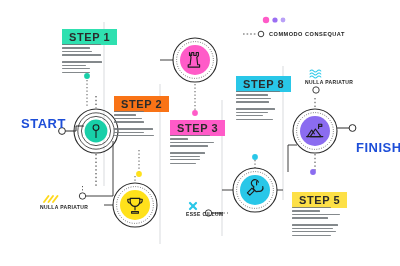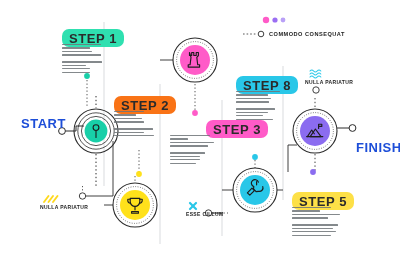--- a/index.html
+++ b/index.html
@@ -11,28 +11,27 @@
     position:relative;
   }
   .stage{position:absolute;left:0;top:0;width:400px;height:266px;}
   .layer{position:absolute;left:0;top:0;width:400px;height:266px;}
   svg{display:block;}
 
   
   .chip{
     position:absolute;
     font-weight:bold;
-    font-size:13px;
+    font-size:11px;
     letter-spacing:0.6px;
     color:#2b2b2b;
     padding:2.5px 7px 2.5px 7px;
     line-height:1;
     white-space:nowrap;
     font-family:"Liberation Sans", sans-serif;
-    border-radius:7px;
   }
 
   
   .para{position:absolute;}
   .para .ln{
     height:1.4px;
     background:#6f7478;
     margin-bottom:2.1px;
     border-radius:0.5px;
     opacity:.85;
@@ -247,21 +246,21 @@
       <div class="ln" title="SED UT PERSPICIATIS UN" style="width: 30px;"></div>
       <div class="ln" title="OMNIS ISTE NATUS" style="width: 22px;"></div>
       <div class="ln" title="ERROR SIT VOLUPTATEM" style="width: 28px;"></div>
       <div class="ln" title="ACCUSANTIUM DOLOREMQUE" style="width: 30px;"></div>
       <div class="gap"></div>
       <div class="ln" title="TOTAM REM APERIAM EAQUE IPSA" style="width: 39px;"></div>
       <div class="ln" title="QUAE AB ILLO INVENTORE" style="width: 30px;"></div>
       <div class="ln" title="VERITATIS ET QUASI ARCHITECTO" style="width: 40px;"></div>
     </div>
 
-  <div class="chip" style="left:170px;top:120px;background:#ff5bc8;margin-left:36px;">STEP 3</div>
+  <div class="chip" style="left:170px;top:120px;background:#ff5bc8;">STEP 3</div>
   <div class="para" id="body-2" style="left:170px;top:135px;width:44px;">
       <div class="ln" title="NEQUE PORRO QUISQUAM EST QUI" style="width: 40px;"></div>
       <div class="ln" title="DOLOREM IPSUM" style="width: 18px;"></div>
       <div class="ln" title="QUIA DOLOR SIT AMET CONSECTETUR" style="width: 44px;"></div>
       <div class="ln" title="ADIPISCI VELIT SED QUIA NON" style="width: 38px;"></div>
       <div class="gap"></div>
       <div class="ln" title="NUMQUAM EIUS MODI TEMPORA" style="width: 35px;"></div>
       <div class="ln" title="INCIDUNT UT LABORE ET" style="width: 30px;"></div>
       <div class="ln" title="DOLORE MAGNAM ALIQUAM" style="width: 30px;"></div>
       <div class="ln" title="QUAERAT VOLUPTATEM" style="width: 26px;"></div>

